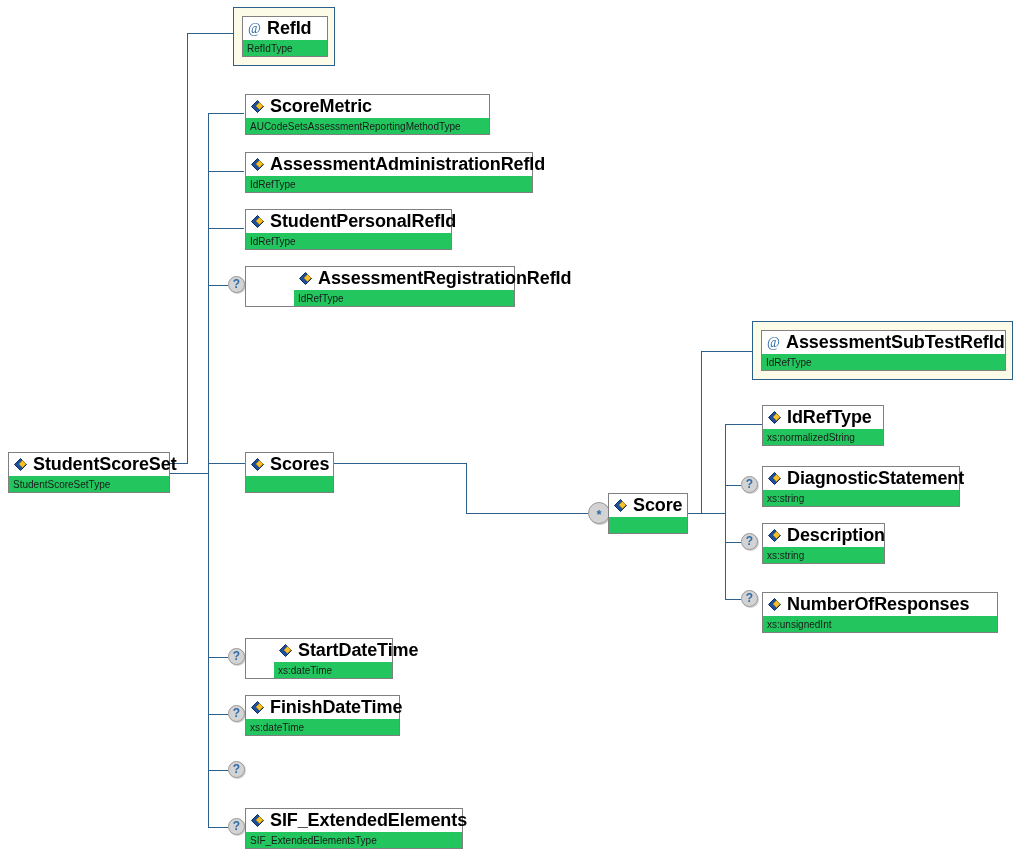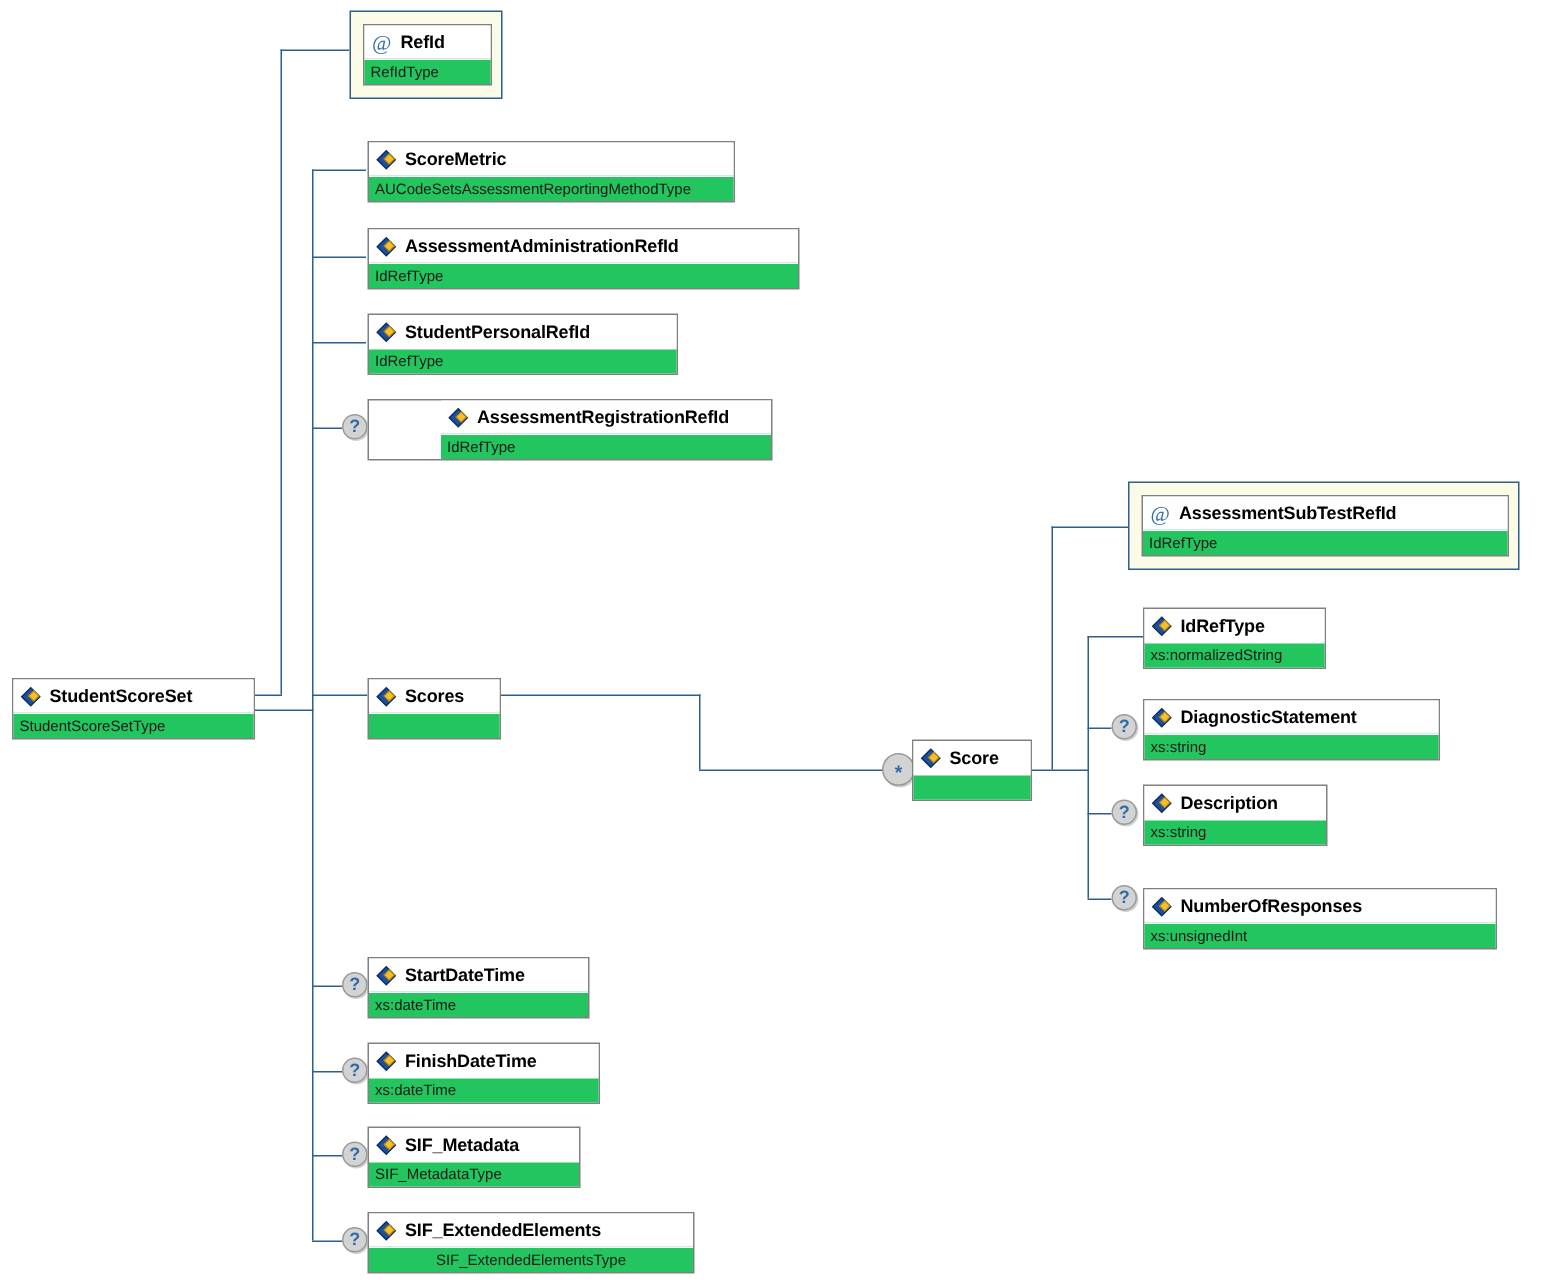--- a/index.html
+++ b/index.html
@@ -37,21 +37,21 @@
   .node .name-row {
     display: flex;
     align-items: center;
     background: #ffffff;
     padding: 2px 6px 2px 4px;
     height: 22px;
     box-sizing: border-box;
     white-space: nowrap;
   }
   .node .name-text {
-    font-size: 12px;
+    font-size: 18px;
     font-weight: bold;
     color: #000000;
     letter-spacing: -0.1px;
   }
   .node .type-row {
     background: #22c55e;
     border-top: 1px solid #ffffff;
     font-size: 10px;
     color: #1a1a1a;
     padding: 1px 4px 2px 4px;
@@ -370,21 +370,21 @@
       </span>
       <span class="name-text">NumberOfResponses</span>
     </div>
     <div class="type-row">xs:unsignedInt</div>
   </div>
 
   <div class="opt-marker" style="left:228px; top:648px;">
     <div class="circ"></div>
     <div class="glyph">?</div>
   </div>
-  <div class="node" style="left:245px; top:638px; width:148px;">
+  <div class="node" style="left:245px; top:638px; width:148px;padding-left:28px;">
     <div class="name-row">
       <span class="icon">
         <svg width="15" height="15" viewBox="0 0 15 15">
           <polygon points="7.5,1.5 13.5,7.5 7.5,13.5 1.5,7.5" fill="#1c4f9c" stroke="#0d2d63" stroke-width="1"></polygon>
           <polygon points="9.5,3.5 13,7 9.5,10.5 6,7" fill="#f5c02a" stroke="#b8860b" stroke-width="0.8"></polygon>
         </svg>
       </span>
       <span class="name-text">StartDateTime</span>
     </div>
     <div class="type-row">xs:dateTime</div>
@@ -404,38 +404,26 @@
       </span>
       <span class="name-text">FinishDateTime</span>
     </div>
     <div class="type-row">xs:dateTime</div>
   </div>
 
   <div class="opt-marker" style="left:228px; top:761px;">
     <div class="circ"></div>
     <div class="glyph">?</div>
   </div>
-  <div class="node" style="left:245px; top:751px; width:142px;">
-    <div class="name-row">
-      <span class="icon">
-        <svg width="15" height="15" viewBox="0 0 15 15">
-          <polygon points="7.5,1.5 13.5,7.5 7.5,13.5 1.5,7.5" fill="#1c4f9c" stroke="#0d2d63" stroke-width="1"></polygon>
-          <polygon points="9.5,3.5 13,7 9.5,10.5 6,7" fill="#f5c02a" stroke="#b8860b" stroke-width="0.8"></polygon>
-        </svg>
-      </span>
-      <span class="name-text">SIF_Metadata</span>
-    </div>
-    <div class="type-row">SIF_MetadataType</div>
-  </div>
 
   <div class="opt-marker" style="left:228px; top:818px;">
     <div class="circ"></div>
     <div class="glyph">?</div>
   </div>
-  <div class="node" style="left:245px; top:808px; width:218px;text-align:center;">
+  <div class="node" style="left:245px; top:808px; width:218px;">
     <div class="name-row">
       <span class="icon">
         <svg width="15" height="15" viewBox="0 0 15 15">
           <polygon points="7.5,1.5 13.5,7.5 7.5,13.5 1.5,7.5" fill="#1c4f9c" stroke="#0d2d63" stroke-width="1"></polygon>
           <polygon points="9.5,3.5 13,7 9.5,10.5 6,7" fill="#f5c02a" stroke="#b8860b" stroke-width="0.8"></polygon>
         </svg>
       </span>
       <span class="name-text">SIF_ExtendedElements</span>
     </div>
     <div class="type-row">SIF_ExtendedElementsType</div>

